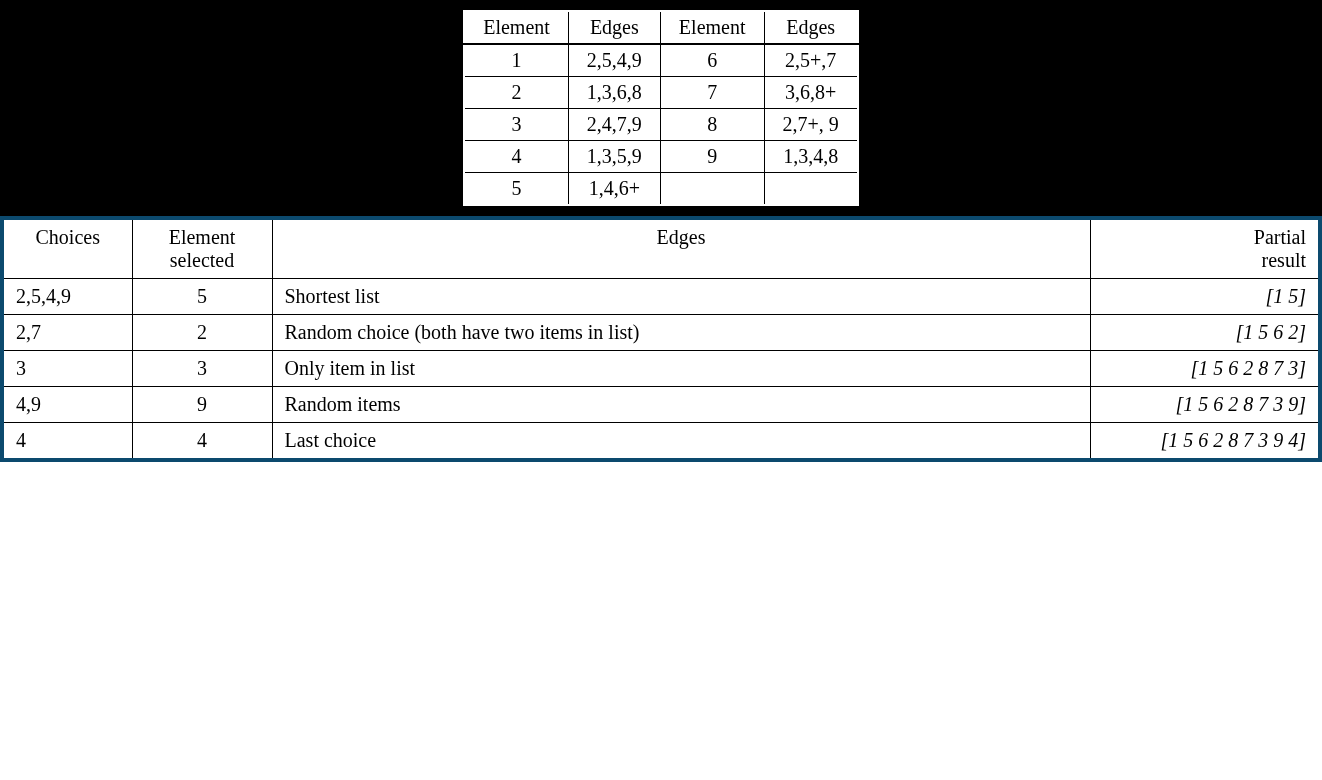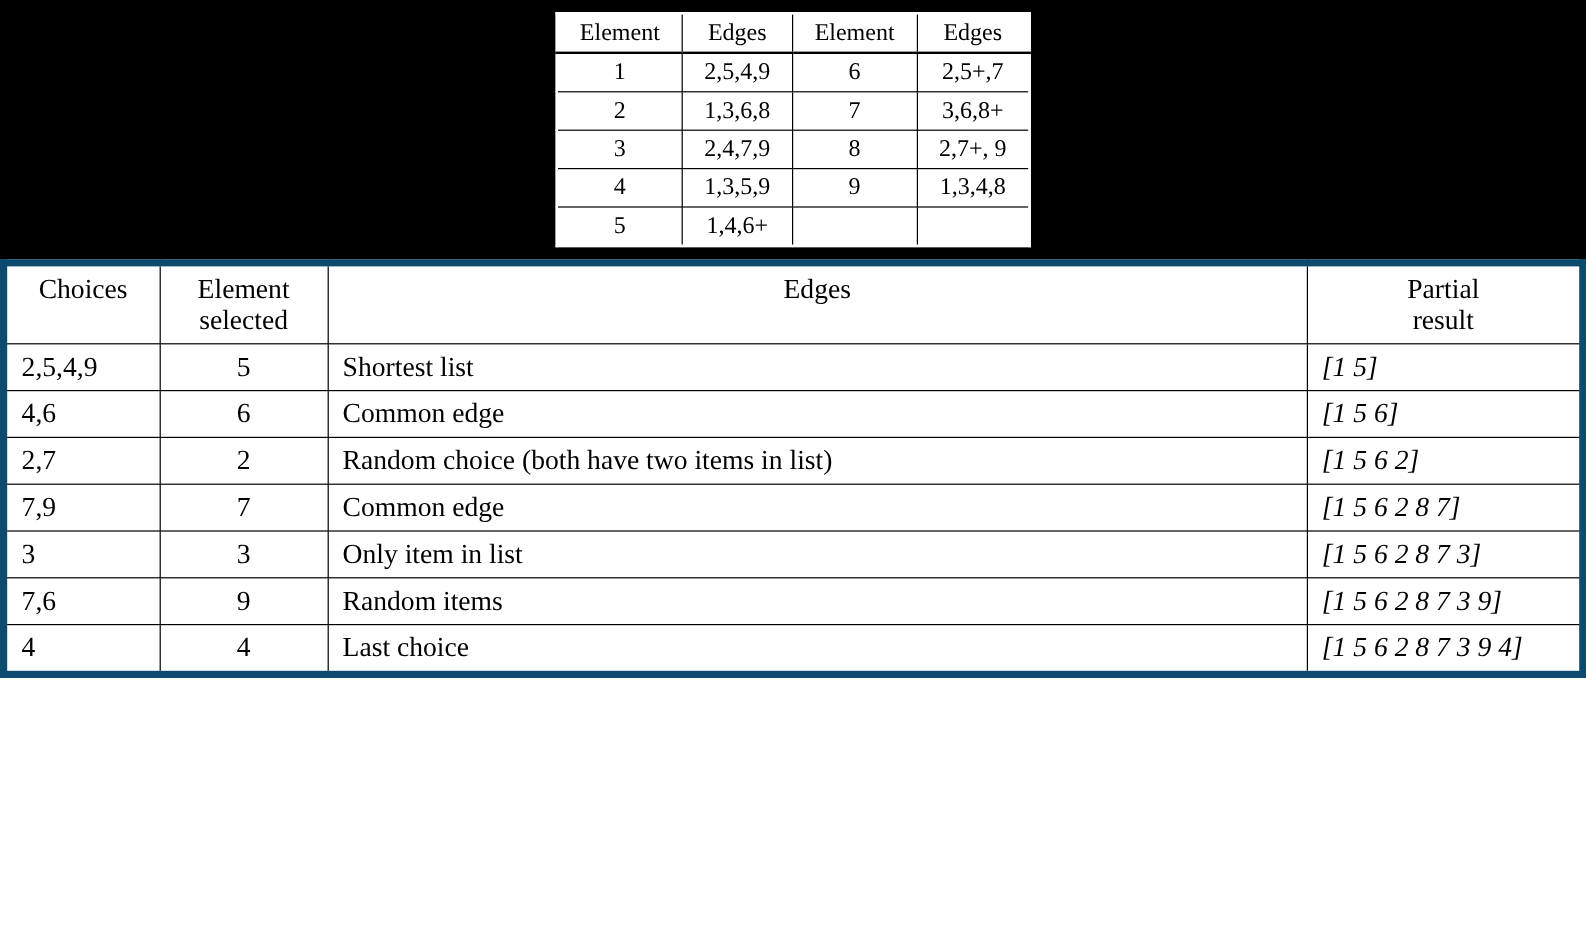--- a/index.html
+++ b/index.html
@@ -46,39 +46,39 @@
     .bottom-section {
       background: #fff;
       width: 100%;
       flex: 1;
       padding: 0;
     }
 
     .bottom-table {
       border-collapse: collapse;
       width: 100%;
-      font-size: 23px;
-      border: 6px solid #0c4a6e;
+      font-size: 20px;
+      border: 4px solid #0c4a6e;
     }
 
     .bottom-table th, .bottom-table td {
       border: 1px solid #000;
       padding: 6px 12px;
       vertical-align: top;
     }
 
     .bottom-table th {
       font-weight: normal;
       vertical-align: top;
     }
 
     .col-choices { width: 130px; }
     .col-element { width: 140px; text-align: center; }
     .col-reason { }
-    .col-partial { width: 230px; }
+    .col-partial { width: 230px; text-align: right; }
     .center { text-align: center; }
 
     .bottom-table td.center { text-align: center; }
   </style>
 </head>
 <body>
 
 <div class="top-section">
   <table class="top-table">
     <thead>
@@ -135,45 +135,33 @@
       </tr>
     </thead>
     <tbody id="bottom-tbody">
         <tr>
           <td class="col-choices">2,5,4,9</td>
           <td class="col-element center">5</td>
           <td class="col-reason">Shortest list</td>
           <td class="col-partial"><em>[1 5]</em></td>
         </tr>
         <tr>
-          <td class="col-choices">4,6</td>
-          <td class="col-element center">6</td>
-          <td class="col-reason">Common edge</td>
-          <td class="col-partial"><em>[1 5 6]</em></td>
-        </tr>
-        <tr>
           <td class="col-choices">2,7</td>
           <td class="col-element center">2</td>
           <td class="col-reason">Random choice (both have two items in list)</td>
           <td class="col-partial"><em>[1 5 6 2]</em></td>
-        </tr>
-        <tr>
-          <td class="col-choices">7,9</td>
-          <td class="col-element center">7</td>
-          <td class="col-reason">Common edge</td>
-          <td class="col-partial"><em>[1 5 6 2 8 7]</em></td>
         </tr>
         <tr>
           <td class="col-choices">3</td>
           <td class="col-element center">3</td>
           <td class="col-reason">Only item in list</td>
           <td class="col-partial"><em>[1 5 6 2 8 7 3]</em></td>
         </tr>
         <tr>
-          <td class="col-choices">7,6</td>
+          <td class="col-choices">4,9</td>
           <td class="col-element center">9</td>
           <td class="col-reason">Random items</td>
           <td class="col-partial"><em>[1 5 6 2 8 7 3 9]</em></td>
         </tr>
         <tr>
           <td class="col-choices">4</td>
           <td class="col-element center">4</td>
           <td class="col-reason">Last choice</td>
           <td class="col-partial"><em>[1 5 6 2 8 7 3 9 4]</em></td>
         </tr>

